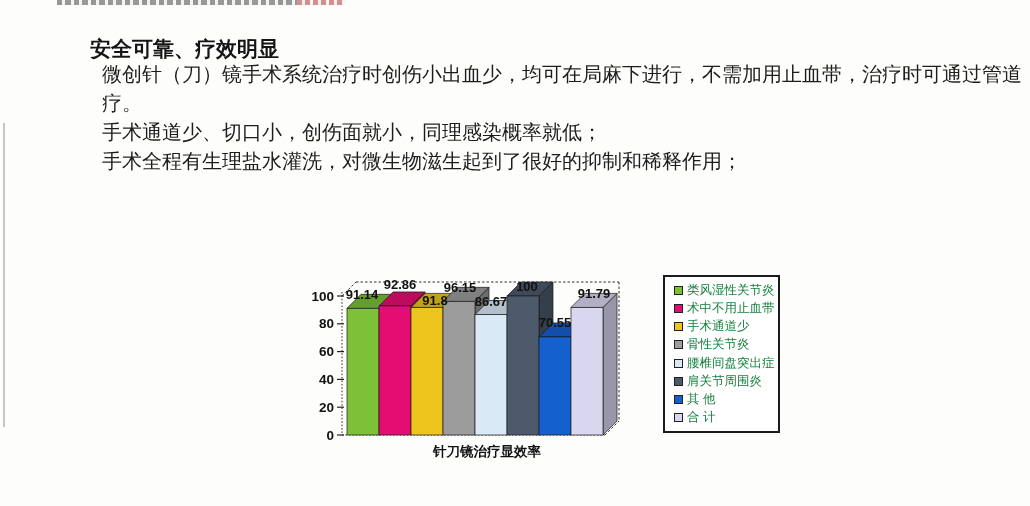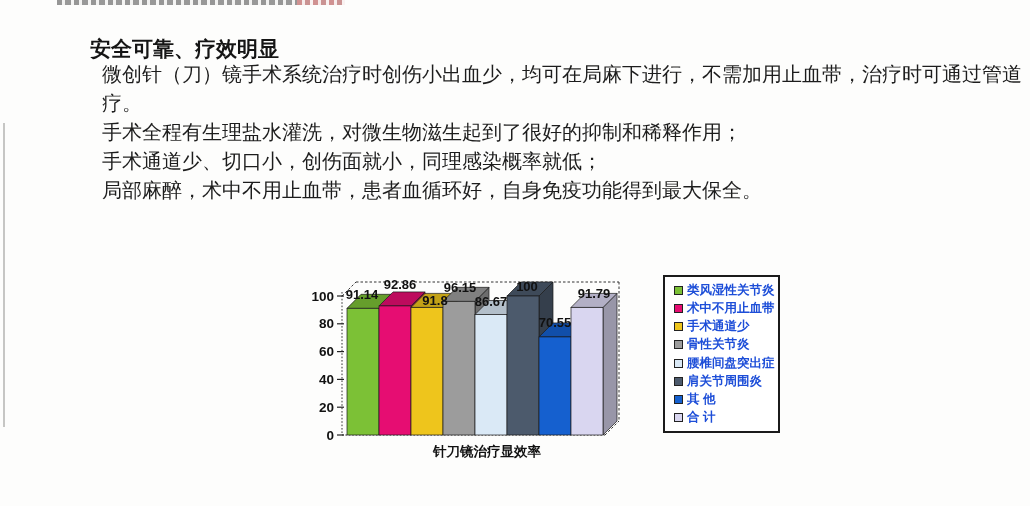--- a/index.html
+++ b/index.html
@@ -49,42 +49,41 @@
     position:absolute;left:663px;top:275px;width:117px;height:158px;
     box-sizing:border-box;border:2px solid #1b1b1b;background:#ffffff;
     display:flex;flex-direction:column;justify-content:space-between;
     padding:7px 4px 7px 9px;
   }
   .leg-item{display:flex;align-items:center;gap:4px;height:13px;}
   .swatch{
     width:9px;height:9px;flex:0 0 9px;box-sizing:border-box;
     border:1px solid #222;display:inline-block;
   }
-  .leg-label{font-size:12.5px;font-weight:700;white-space:nowrap;color:#1d4ed8;}
+  .leg-label{font-size:12.5px;font-weight:400;white-space:nowrap;color:#15803d;}
 </style>
 </head>
 <body>
 
 <div class="page">
 
   <div class="top-clip">
     <span class="frag frag-gray"></span>
     <span class="frag frag-red"></span>
   </div>
 
   <div class="left-rule"></div>
 
   <h1 class="heading">安全可靠、疗效明显</h1>
 
   <div class="body-text">
     <div class="tline">微创针（刀）镜手术系统治疗时创伤小出血少，均可在局麻下进行，不需加用止血带，治疗时可通过管道</div>
     <div class="tline">疗。</div>
+    <div class="tline">手术通道少、切口小，创伤面就小，同理感染概率就低；</div>
     <div class="tline">手术全程有生理盐水灌洗，对微生物滋生起到了很好的抑制和稀释作用；</div>
-    <div class="tline">手术通道少、切口小，创伤面就小，同理感染概率就低；</div>
-    <div class="tline">局部麻醉，术中不用止血带，患者血循环好，自身免疫功能得到最大保全。</div>
   </div>
 
   <div class="chart">
     <svg id="chart-svg" width="380" height="205" viewBox="0 0 380 205">
         <line x1="71" y1="14" x2="334" y2="14" stroke="#333" stroke-width="1" stroke-dasharray="2.5 2" fill="none"></line>
         <line x1="334" y1="14" x2="334" y2="153" stroke="#333" stroke-width="1" stroke-dasharray="2.5 2" fill="none"></line>
         <line x1="57" y1="28" x2="71" y2="14" stroke="#333" stroke-width="1" stroke-dasharray="2.5 2" fill="none"></line>
         <line x1="320" y1="167" x2="334" y2="153" stroke="#333" stroke-width="1" stroke-dasharray="2.5 2" fill="none"></line>
         <line x1="57" y1="24" x2="57" y2="167" stroke="#333" stroke-width="1" stroke-dasharray="1.6 1.8" fill="none"></line>
         <line x1="57" y1="167" x2="320" y2="167" stroke="#333" stroke-width="1" stroke-dasharray="1.6 1.8" fill="none"></line>

